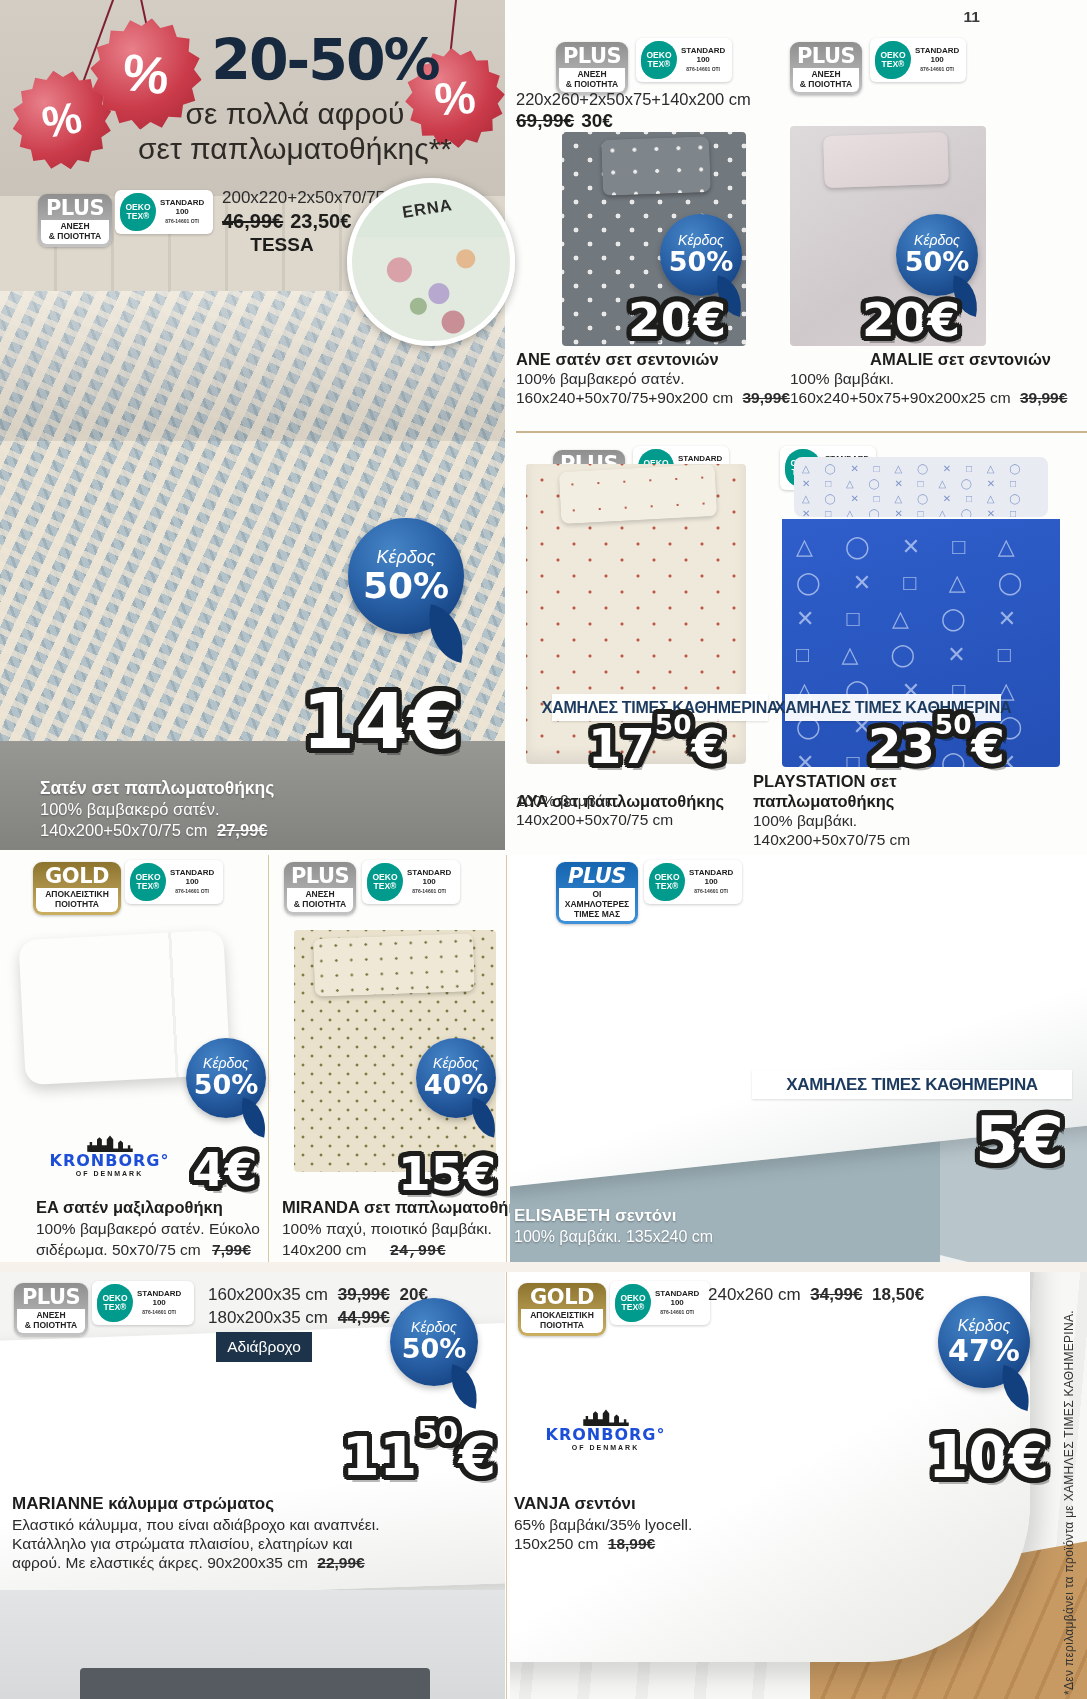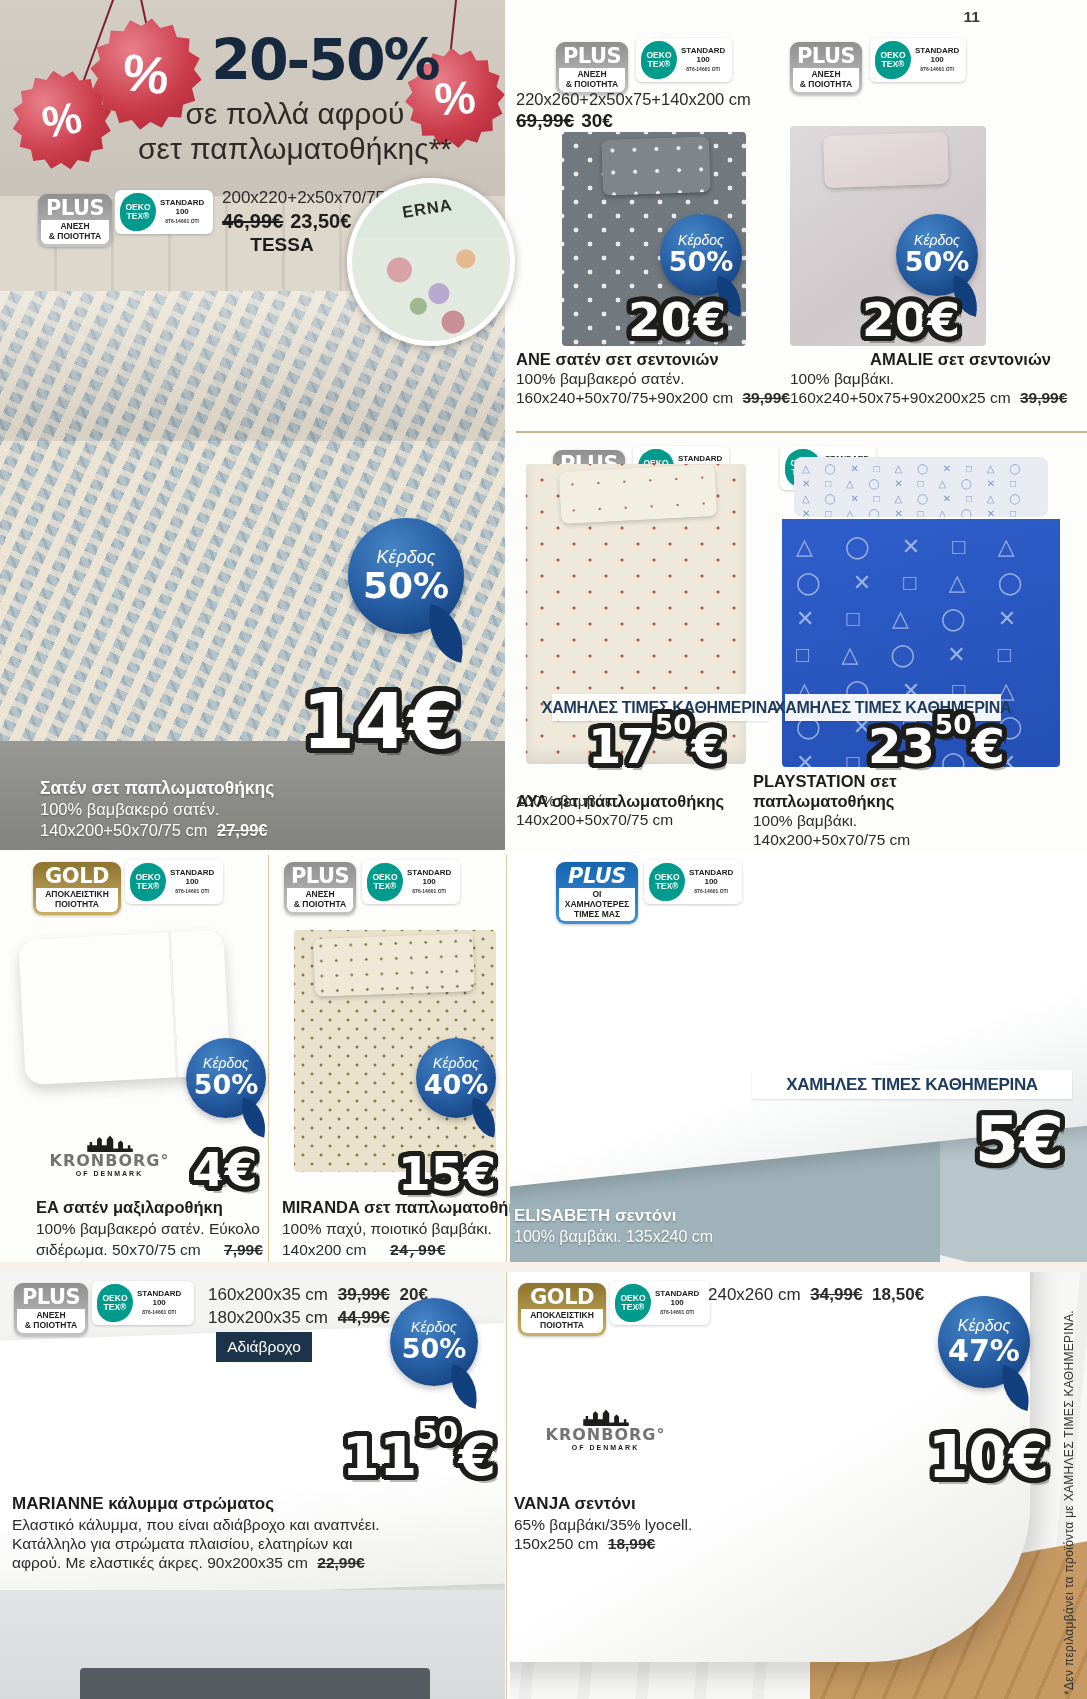--- a/index.html
+++ b/index.html
@@ -57,21 +57,21 @@
   .strike{text-decoration:line-through;font-weight:700;}
   .boldp{font-weight:700;}
   .dims{font-size:16.5px;color:#2b2b2b;white-space:nowrap;}
   .pricerow{font-size:19px;font-weight:700;color:#1d1d1b;white-space:nowrap;}
   .pricerow .new{margin-left:7px;}
   .white-txt{color:#fff !important;text-shadow:0 1px 2px rgba(0,0,0,.35);}
   .banner{background:rgba(255,255,255,.94);color:#1c3a5e;font-weight:700;display:flex;align-items:center;justify-content:center;
           font-size:16px;letter-spacing:-.3px;white-space:nowrap;z-index:4;box-shadow:0 1px 2px rgba(0,0,0,.12);}
 
   .kron{display:flex;flex-direction:column;align-items:center;line-height:1.1;z-index:4;}
-  .kron-name{font-weight:800;font-size:16px;letter-spacing:1px;color:#737373;font-family:"DejaVu Sans",sans-serif;}
+  .kron-name{font-weight:800;font-size:16px;letter-spacing:1px;color:#1d4ed8;font-family:"DejaVu Sans",sans-serif;}
   .kron-sub{font-size:7px;font-weight:700;letter-spacing:2px;color:#1d1d1b;}
   .vline{width:1px;background:#d9c8a6;}
   .sidenote{writing-mode:vertical-rl;transform:rotate(180deg);font-size:12px;color:#333;letter-spacing:.3px;}
   .waterproof{background:#1c3349;color:#fff;display:flex;align-items:center;justify-content:center;font-size:15.5px;z-index:4;}
   .pagenum{font-weight:700;font-size:15.5px;color:#3a3a3a;text-align:right;}
   .erna-label{font-weight:700;font-size:16.5px;letter-spacing:1px;color:#2b2b2b;transform:rotate(-9deg);}
   .ps-pattern{color:rgba(230,238,255,.6);font-size:22px;letter-spacing:13px;line-height:36px;overflow:hidden;word-break:break-all;}
   .ps-pattern-sm{color:rgba(70,100,180,.65);font-size:10px;letter-spacing:6px;line-height:15px;overflow:hidden;word-break:break-all;}
 </style>
 </head>
@@ -316,21 +316,21 @@
     <div class="kron-name">KRONBORG°</div>
     <div class="kron-sub">OF DENMARK</div>
   </div>
   <div class="abs price" style="left:192px;top:1146px;font-size:47px;">
     <span>4</span><span>€</span>
   </div>
   <div class="abs prod-title" style="left:36px;top:1198px;">EA σατέν μαξιλαροθήκη</div>
   <div class="abs prod-line" style="left:36px;top:1220px;">100% βαμβακερό σατέν. Εύκολο</div>
   <div class="abs prod-line" style="left:36px;top:1241px;">
     <span>σιδέρωμα. 50x70/75 cm</span>
-    <span class="strike" style="margin-left:19px;">7,99€</span>
+    <span class="strike" style="margin-left:7px;">7,99€</span>
   </div>
 
   <div class="abs badge badge-plus" style="left:284px;top:862px;width:66px;">
     <div class="badge-top">PLUS</div>
     <div class="badge-bottom">
       <div>ΑΝΕΣΗ</div>
       <div>&amp; ΠΟΙΟΤΗΤΑ</div>
     </div>
   </div>
   <div class="abs oeko" style="left:362px;top:860px;width:88px;">

